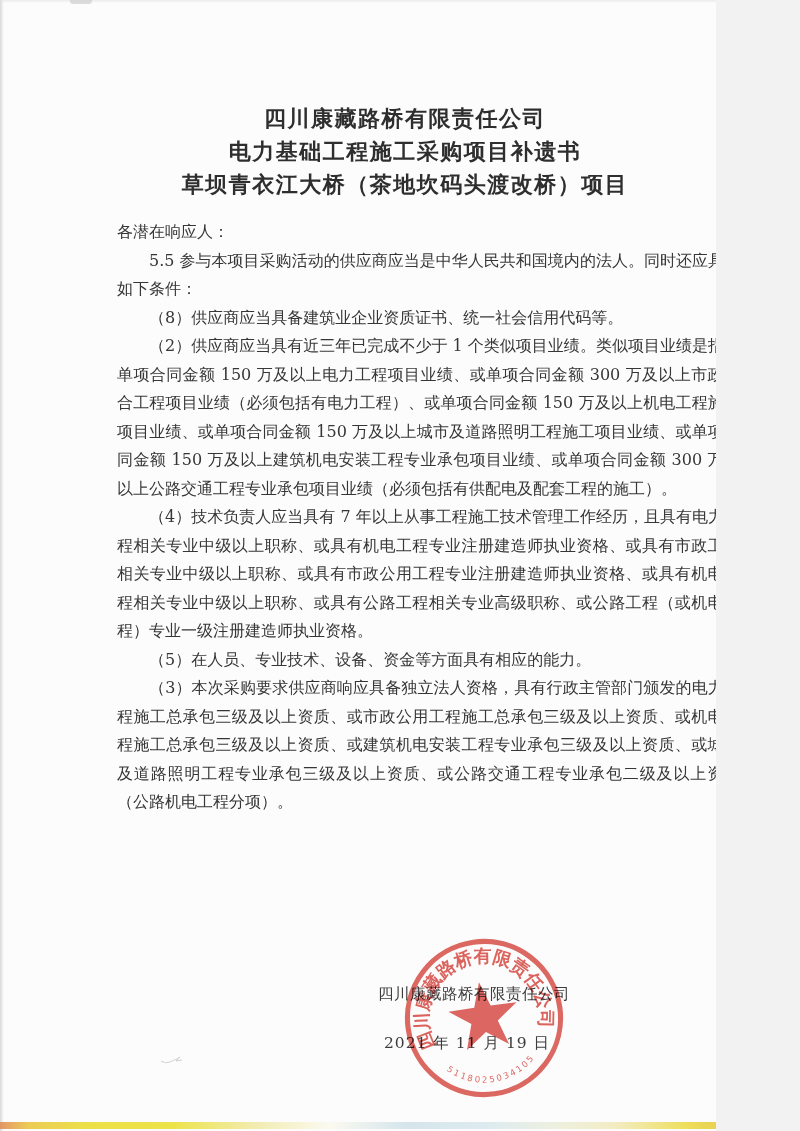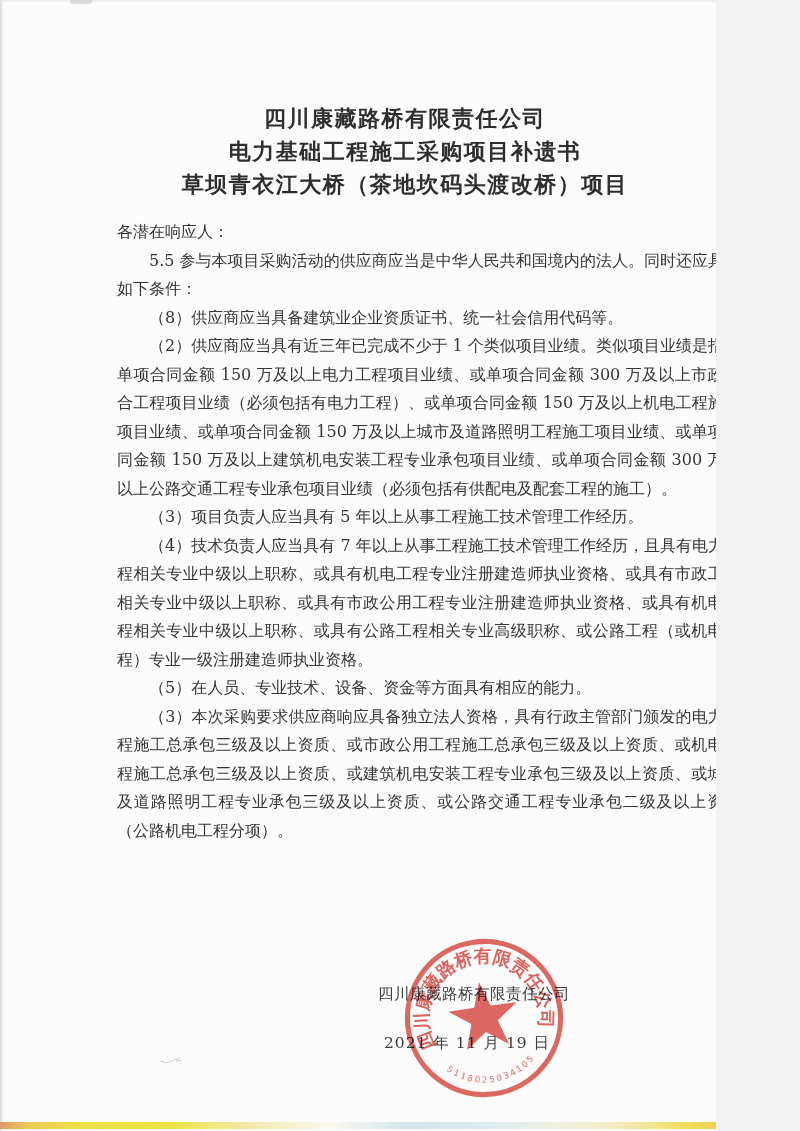--- a/index.html
+++ b/index.html
@@ -126,21 +126,20 @@
     <div>四川康藏路桥有限责任公司</div>
     <div>电力基础工程施工采购项目补遗书</div>
     <div>草坝青衣江大桥（茶地坎码头渡改桥）项目</div>
   </div>
 
   <div class="body-block">
     <p>各潜在响应人：</p>
     <p class="indent">5.5 参与本项目采购活动的供应商应当是中华人民共和国境内的法人。同时还应具备如下条件：</p>
     <p class="indent">（8）供应商应当具备建筑业企业资质证书、统一社会信用代码等。</p>
     <p class="indent">（2）供应商应当具有近三年已完成不少于 1 个类似项目业绩。类似项目业绩是指：单项合同金额 150 万及以上电力工程项目业绩、或单项合同金额 300 万及以上市政综合工程项目业绩（必须包括有电力工程）、或单项合同金额 150 万及以上机电工程施工项目业绩、或单项合同金额 150 万及以上城市及道路照明工程施工项目业绩、或单项合同金额 150 万及以上建筑机电安装工程专业承包项目业绩、或单项合同金额 300 万及以上公路交通工程专业承包项目业绩（必须包括有供配电及配套工程的施工）。</p>
-    <p class="indent">（3）项目负责人应当具有 5 年以上从事工程施工技术管理工作经历。</p>
     <p class="indent">（4）技术负责人应当具有 7 年以上从事工程施工技术管理工作经历，且具有电力工程相关专业中级以上职称、或具有机电工程专业注册建造师执业资格、或具有市政工程相关专业中级以上职称、或具有市政公用工程专业注册建造师执业资格、或具有机电工程相关专业中级以上职称、或具有公路工程相关专业高级职称、或公路工程（或机电工程）专业一级注册建造师执业资格。</p>
     <p class="indent">（5）在人员、专业技术、设备、资金等方面具有相应的能力。</p>
     <p class="indent">（3）本次采购要求供应商响应具备独立法人资格，具有行政主管部门颁发的电力工程施工总承包三级及以上资质、或市政公用工程施工总承包三级及以上资质、或机电工程施工总承包三级及以上资质、或建筑机电安装工程专业承包三级及以上资质、或城市及道路照明工程专业承包三级及以上资质、或公路交通工程专业承包二级及以上资质（公路机电工程分项）。</p>
   </div>
 
   <div class="sig-company">四川康藏路桥有限责任公司</div>
   <div class="sig-date">2021 年 11 月 19 日</div>
 
   <div class="stamp">
     <svg viewBox="-100 -100 200 200" xmlns="http://www.w3.org/2000/svg">

